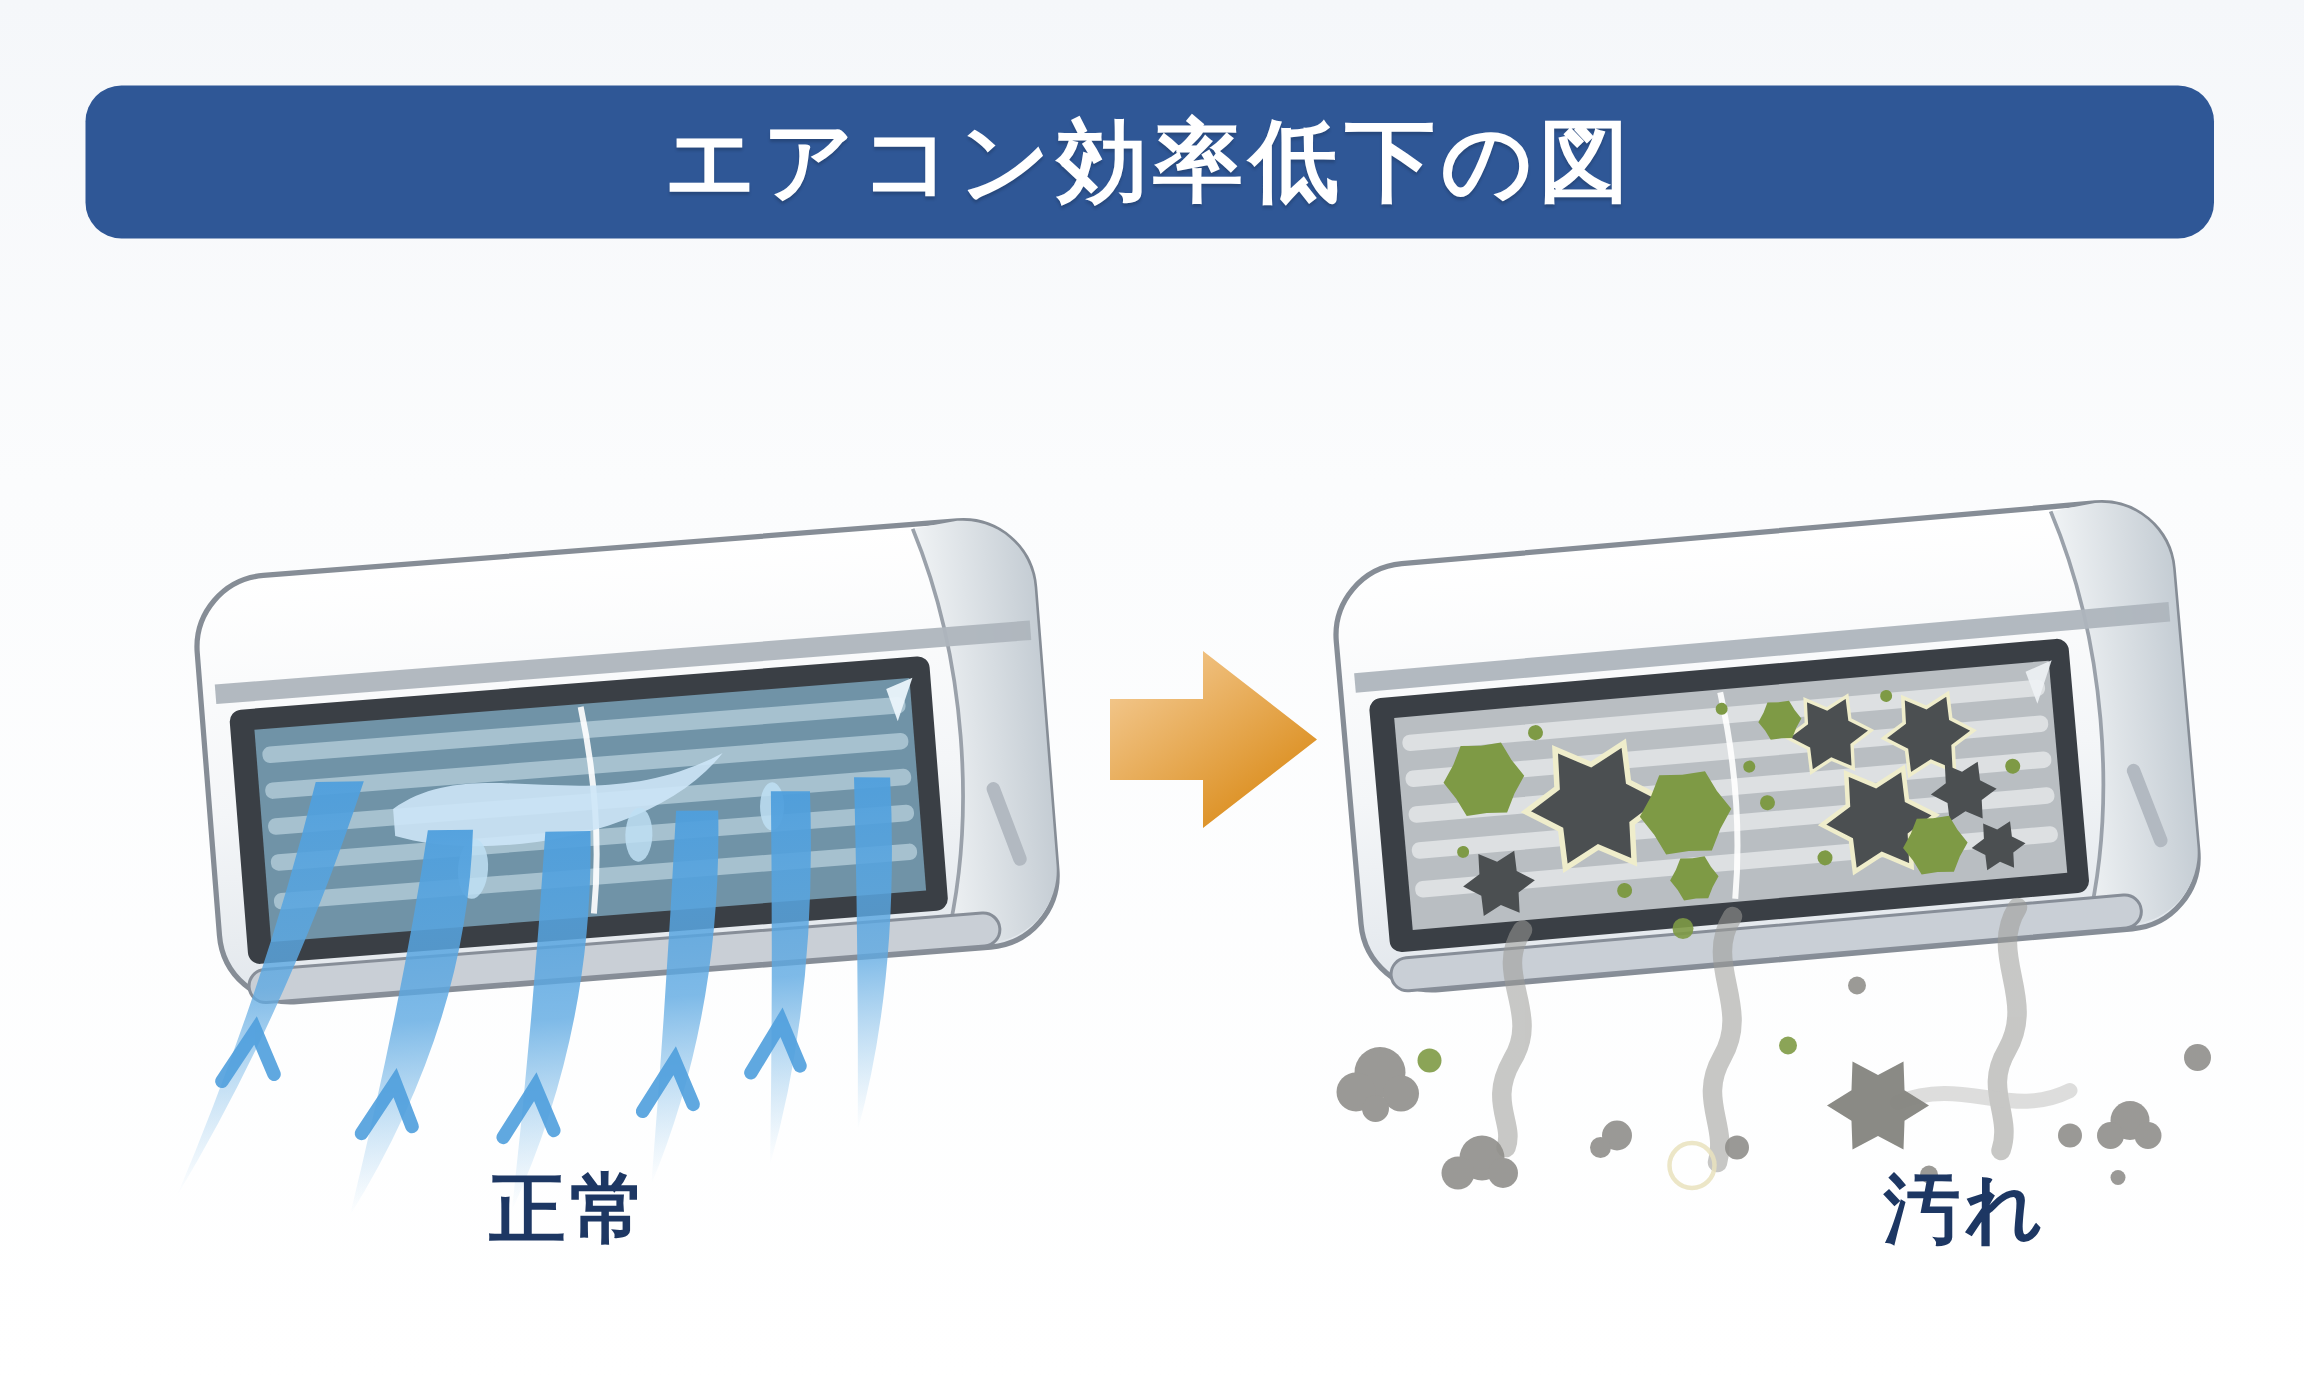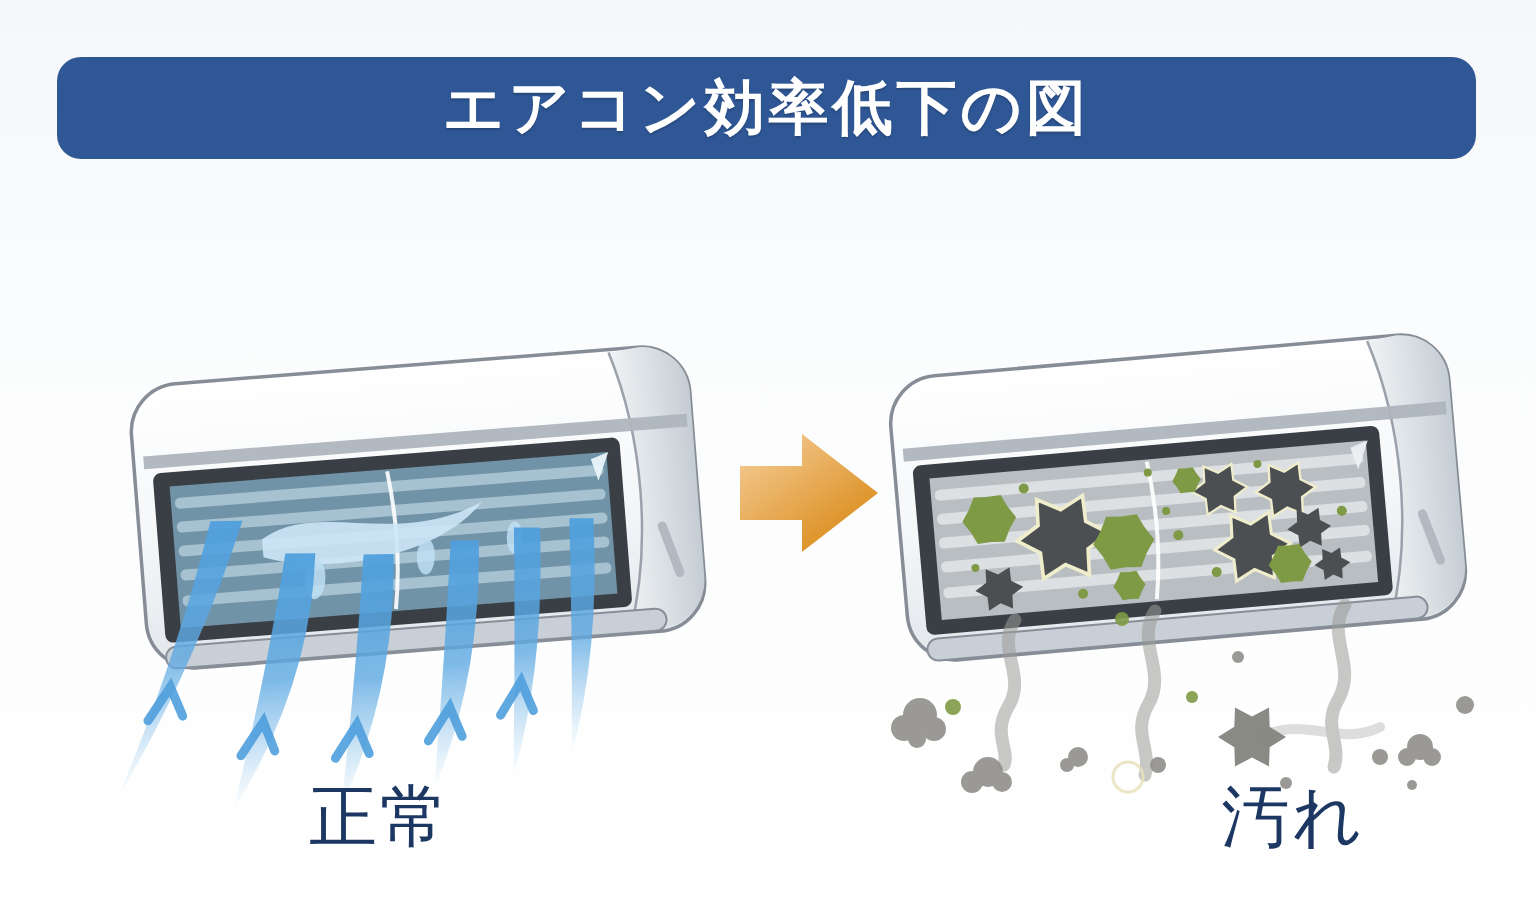--- a/index.html
+++ b/index.html
@@ -16,21 +16,21 @@
     display:flex;align-items:center;justify-content:center;
   }
   .title-text{
     color:#ffffff;font-size:60px;font-weight:bold;letter-spacing:4px;line-height:1;
     text-shadow:0 2px 2px rgba(0,0,0,.18);
   }
   .fig-svg{position:absolute;overflow:visible;}
   .label{
     position:absolute;width:320px;text-align:center;
     color:var(--label-color,#1D3763);
-    font-size:68px;font-weight:normal;letter-spacing:3px;
+    font-size:51px;font-weight:bold;letter-spacing:3px;
   }
   .label-normal{left:220px;top:772px;}
   .label-dirty{left:1045px;top:772px;text-align:right;}
   .arrow-svg{position:absolute;left:740px;top:432px;width:140px;height:122px;overflow:visible;}
 </style>
 </head>
 <body>
 
 <div class="stage">
 

